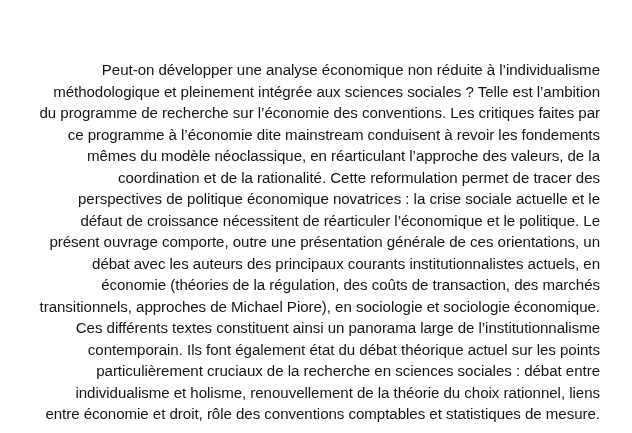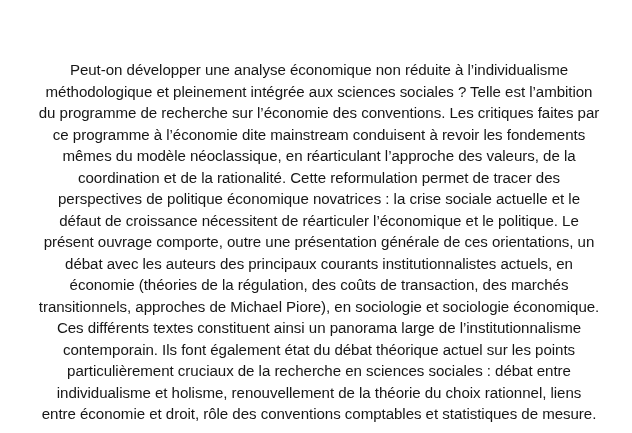--- a/index.html
+++ b/index.html
@@ -23,21 +23,21 @@
     box-sizing: border-box;
   }
   .blurb {
     position: absolute;
     left: 38px;
     top: 44px;
     width: 562px;
     font-size: 15.1px;
     line-height: 21.5px;
     letter-spacing: -0.05px;
-    text-align: center;
+    text-align: right;
     color: #161616;
     white-space: pre-wrap;
     word-spacing: 0px;
     hyphens: none;
   }
 </style>
 </head>
 <body>
 
 <div class="page">

